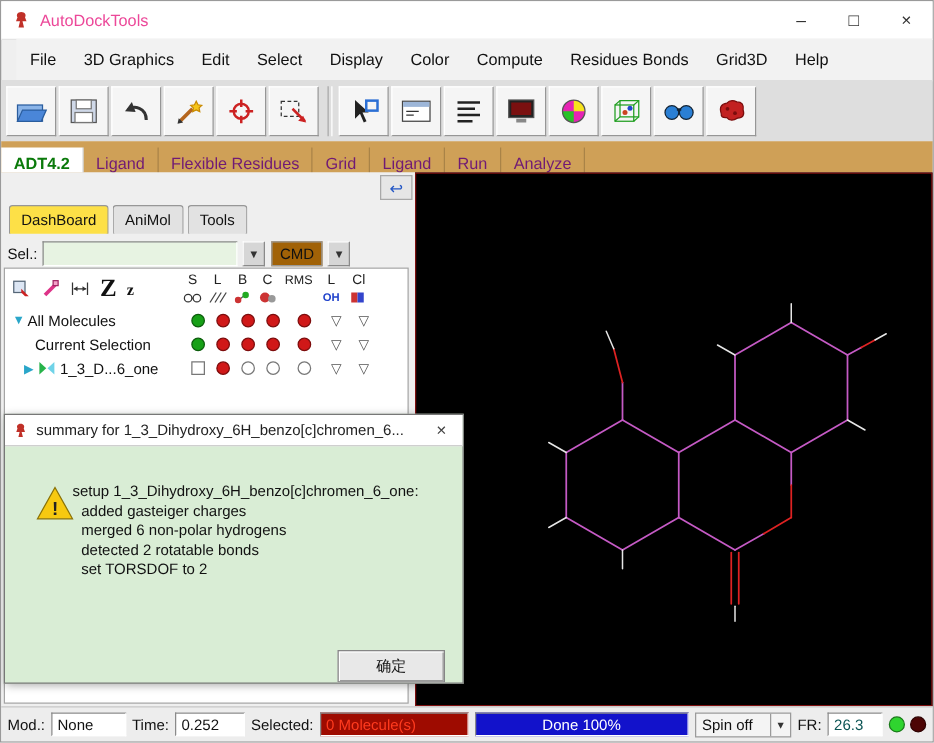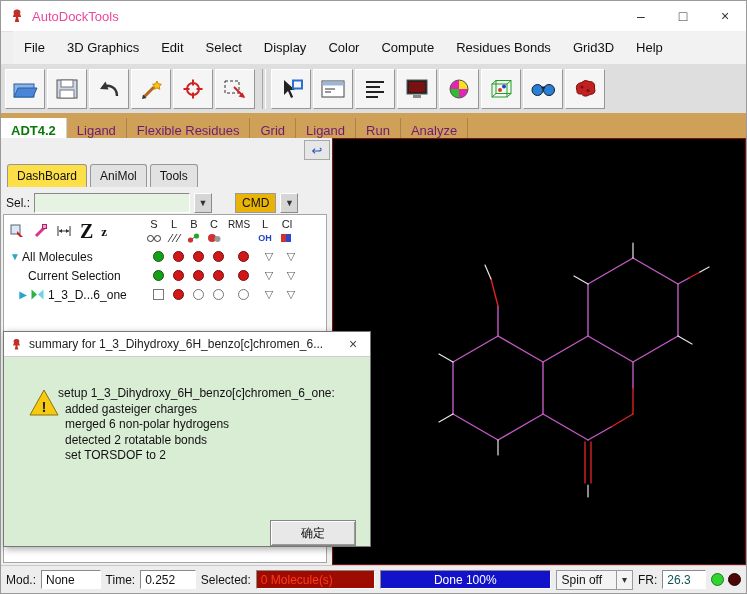--- a/index.html
+++ b/index.html
@@ -34,21 +34,21 @@
   .viewer{position:absolute;left:331px;top:0;right:0;bottom:0;background:#000;border:1px solid #7d0f0f;box-sizing:border-box}
   .collapse-btn{position:absolute;left:303px;top:2px;width:24px;height:18px;background:#e6e6e6;border:1px solid #a8a8a8;color:#2457c5;font-size:13px;display:flex;align-items:center;justify-content:center;z-index:3}
 
   .panel-tabs{position:absolute;left:6px;top:26px;display:flex}
   .ptab{padding:4px 9px;border:1px solid #979797;border-bottom:none;background:#e2e2e2;margin-right:3px;font-size:12px;border-radius:3px 3px 0 0}
   .ptab.active{background:#fde047}
 
   .sel-row{position:absolute;left:5px;top:55px;display:flex;align-items:center;gap:4px}
   .sel-input{width:148px;height:18px;border:1px solid;border-color:#8a8a8a #fff #fff #8a8a8a;background:#e7f3e2;font-family:inherit;font-size:12px;padding:0 3px}
   .drop-btn{width:18px;height:20px;background:#d6d6d6;border:1px solid;border-color:#fff #8a8a8a #8a8a8a #fff;display:flex;align-items:center;justify-content:center;font-size:9px;color:#333;box-sizing:border-box}
-  .cmd-box{height:20px;padding:0 6px;background:#eab308;border:1px solid #9a9a9a;display:flex;align-items:center;font-size:12px;box-sizing:border-box;margin-left:19px}
+  .cmd-box{height:20px;padding:0 6px;background:#a16207;border:1px solid #9a9a9a;display:flex;align-items:center;font-size:12px;box-sizing:border-box;margin-left:1px}
 
   .tree{position:absolute;left:2px;top:76px;right:5px;bottom:2px;background:#fff;border:1px solid #a5a5a5}
   .hdr-wrap{display:flex;height:32px}
   .mini-icons{width:140px;display:flex;align-items:center;gap:8px;padding-left:5px;box-sizing:border-box}
   .zoomL{font-family:"Liberation Serif",serif;font-size:20px;font-weight:bold;line-height:1}
   .zoomS{font-family:"Liberation Serif",serif;font-size:13px;font-weight:bold;line-height:1}
   .hdr-cols{display:flex;flex-direction:column;justify-content:center}
   .colrow{display:flex}
   .colrow>*{display:inline-flex;align-items:center;justify-content:center;height:14px}
   .colrow>*:nth-child(-n+4){width:20px}

